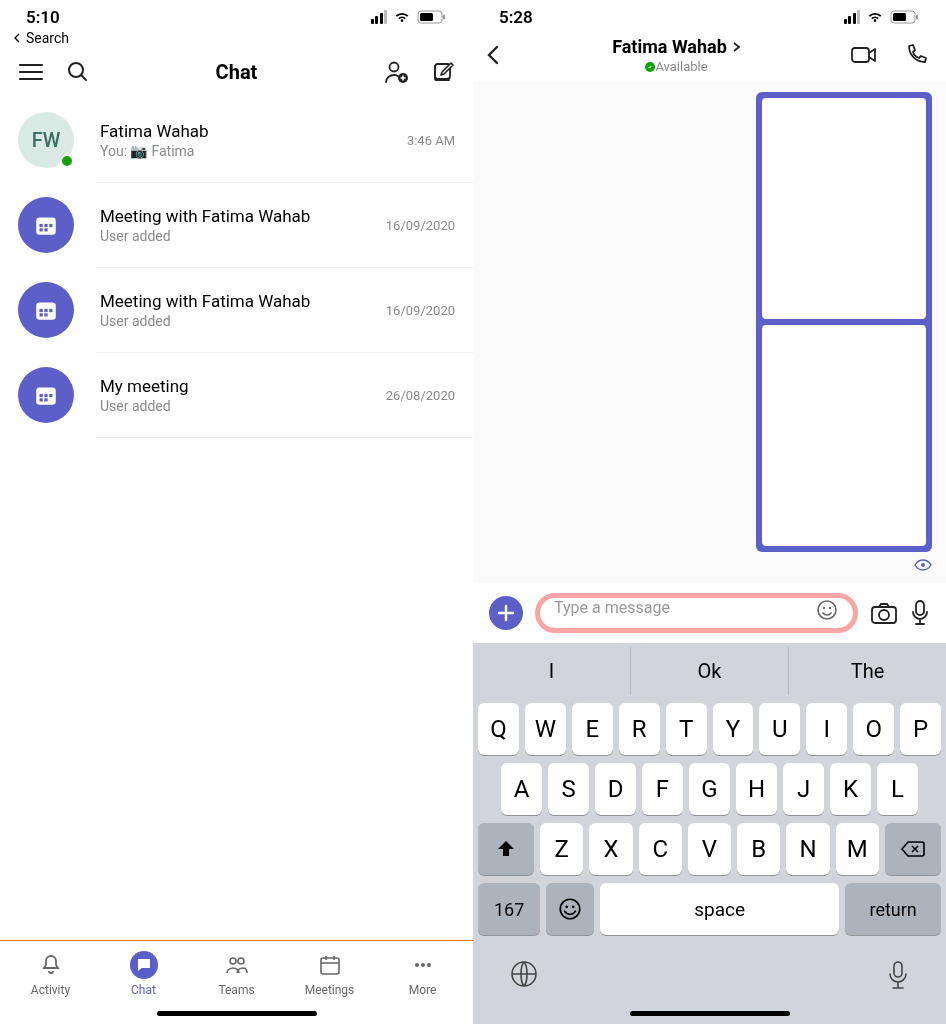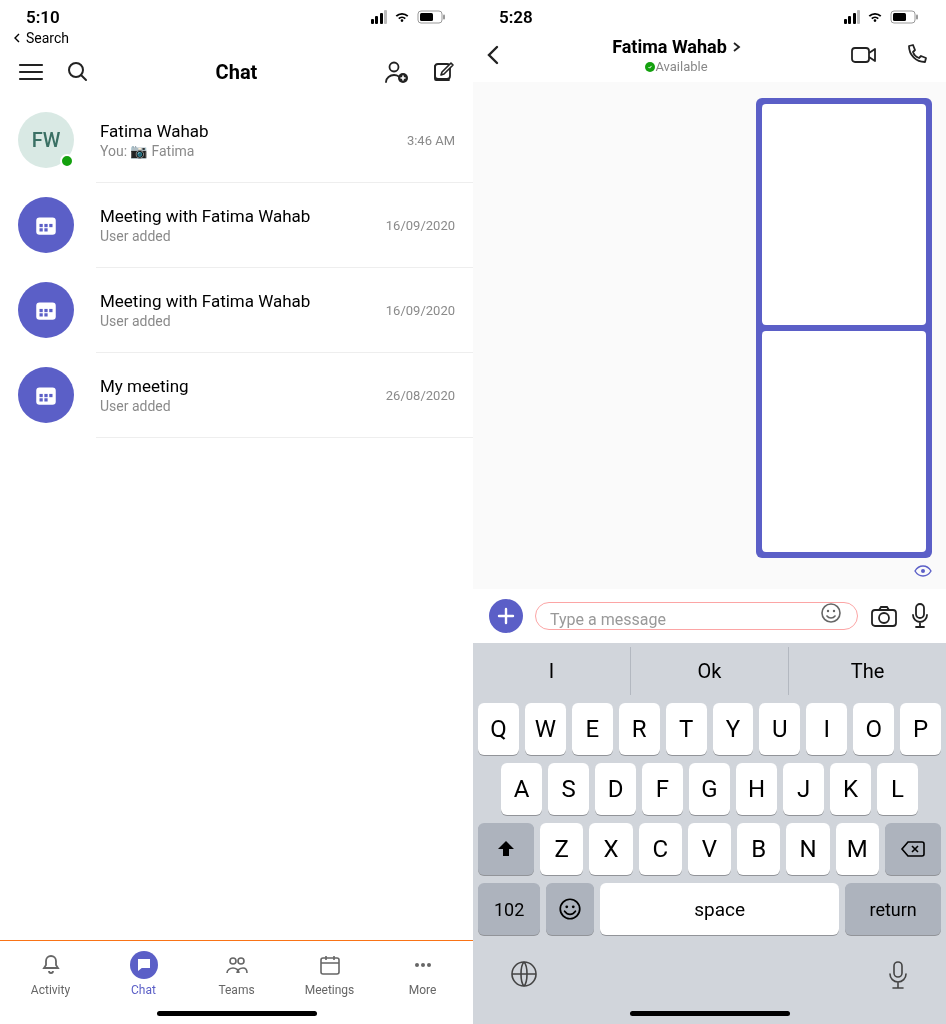--- a/index.html
+++ b/index.html
@@ -91,21 +91,21 @@
   .r-header-status .dot { width:10px;height:10px;border-radius:50%;background:#13a10e;display:flex;align-items:center;justify-content:center;}
   .r-header .right { display:flex; gap:26px; }
   
   .r-body { flex:1; background:#fafafa; padding:0 14px 8px 14px; display:flex; flex-direction:column; align-items:flex-end; justify-content:flex-end; position:relative;}
   .bubble { width:176px; height:460px; background:#5b5fc7; border-radius:6px; padding:6px; display:flex; flex-direction:column; gap:6px; margin-left:auto; margin-bottom:2px;}
   .bubble .mini { background:#fff; border-radius:4px; flex:1; }
   .eye-ico { color:#5b5fc7; align-self:flex-end; margin-top:2px; }
   
   .composer { display:flex; align-items:center; gap:12px; padding:10px 16px; background:#fff;}
   .plus-btn { width:34px;height:34px;border-radius:50%;background:#5b5fc7;display:flex;align-items:center;justify-content:center;color:#fff;font-size:22px;flex-shrink:0;}
-  .msg-input { flex:1; border:1px solid #fca5a5; border-radius:22px; height:28px; display:flex; align-items:flex-end; padding:0 14px; color:#999; justify-content:space-between;}
+  .msg-input { flex:1; border:5px solid #fca5a5; border-radius:22px; height:40px; display:flex; align-items:flex-start; padding:0 14px; color:#999; justify-content:space-between;}
   .msg-input span{font-size:16px;}
   
   .keyboard { background:#d1d5db; padding-top:4px; }
   .suggest-row { display:flex; }
   .suggest { flex:1; text-align:center; padding:12px 0; font-size:20px; border-right:1px solid #b3b8c0; }
   .suggest:last-child{border-right:none;}
   .key-row { display:flex; justify-content:center; gap:6px; padding:8px 5px 0 5px;}
   .key {
     background:#fff; border-radius:6px; height:52px;
     display:flex; align-items:center; justify-content:center;
@@ -464,21 +464,21 @@
       <div class="key">N</div>
       <div class="key">M</div>
       <div class="key func back">
         <svg width="26" height="20" viewBox="0 0 26 20">
             <path d="M8 3h14a2 2 0 012 2v10a2 2 0 01-2 2H8l-6-7 6-7z" stroke="#000" stroke-width="1.6" fill="none"></path>
             <path d="M12 7l6 6M18 7l-6 6" stroke="#000" stroke-width="1.6"></path>
           </svg>
       </div>
     </div>
     <div class="key-row row4">
-      <div class="key func num">102</div>
+      <div class="key func num">167</div>
       <div class="key func emoji">
         <svg width="26" height="26" viewBox="0 0 24 24">
             <circle cx="12" cy="12" r="9" stroke="#000" stroke-width="1.6" fill="none"></circle>
             <circle cx="9" cy="10" r="1.3" fill="#000"></circle>
             <circle cx="15" cy="10" r="1.3" fill="#000"></circle>
             <path d="M7 14c1.5 2 3 3 5 3s3.5-1 5-3" stroke="#000" stroke-width="1.6" fill="none" stroke-linecap="round"></path>
           </svg>
       </div>
       <div class="key space">space</div>
       <div class="key func return">return</div>

